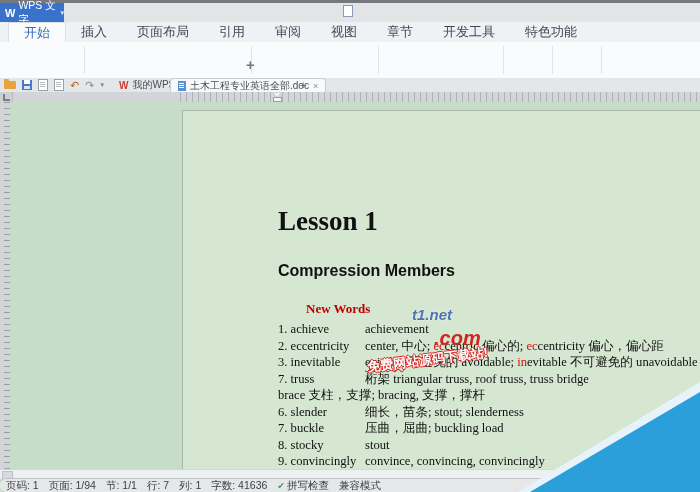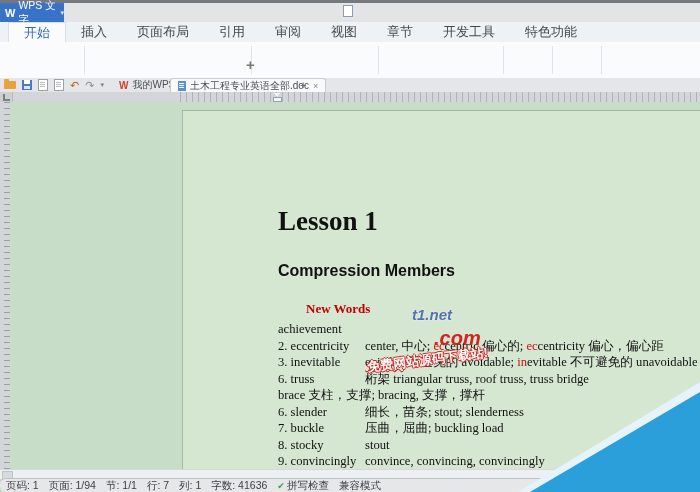--- a/index.html
+++ b/index.html
@@ -286,32 +286,33 @@
 
 <div class="workspace">
   <div class="page"></div>
 </div>
 <div class="anchor">+</div>
 <div class="lesson" style="position:absolute;left:278px;top:206px;">Lesson 1</div>
 <div class="compr" style="position:absolute;left:278px;top:262px;">Compression Members</div>
 <div class="newwords" style="position:absolute;left:278px;top:301px;">New Words</div>
 <div class="wordlist" style="position:absolute;left:278px;top:321px;">
     <div class="wrow">
+      <span class="wc1">1. achieve</span>
       <span class="wc2"><span>achievement</span></span>
     </div>
     <div class="wrow">
       <span class="wc1">2. eccentricity</span>
       <span class="wc2"><span>center, 中心; </span><span class="redc">ec</span><span>centric 偏心的; </span><span class="redc">ec</span><span>centricity 偏心，偏心距</span></span>
     </div>
     <div class="wrow">
       <span class="wc1">3. inevitable</span>
       <span class="wc2"><span class="wavy">evitable</span><span> 可避免的  avoidable; </span><span class="redc">in</span><span>evitable 不可避免的  unavoidable</span></span>
     </div>
     <div class="wrow">
-      <span class="wc1">6. truss</span>
+      <span class="wc1">7. truss</span>
       <span class="wc2"><span>桁架  triangular truss, roof truss, truss bridge</span></span>
     </div>
     <div class="wrow">
       <span class="wc2"><span>brace 支柱，支撑; bracing, 支撑，撑杆</span></span>
     </div>
     <div class="wrow">
       <span class="wc1">6. slender</span>
       <span class="wc2"><span>细长，苗条; stout; slenderness</span></span>
     </div>
     <div class="wrow">

